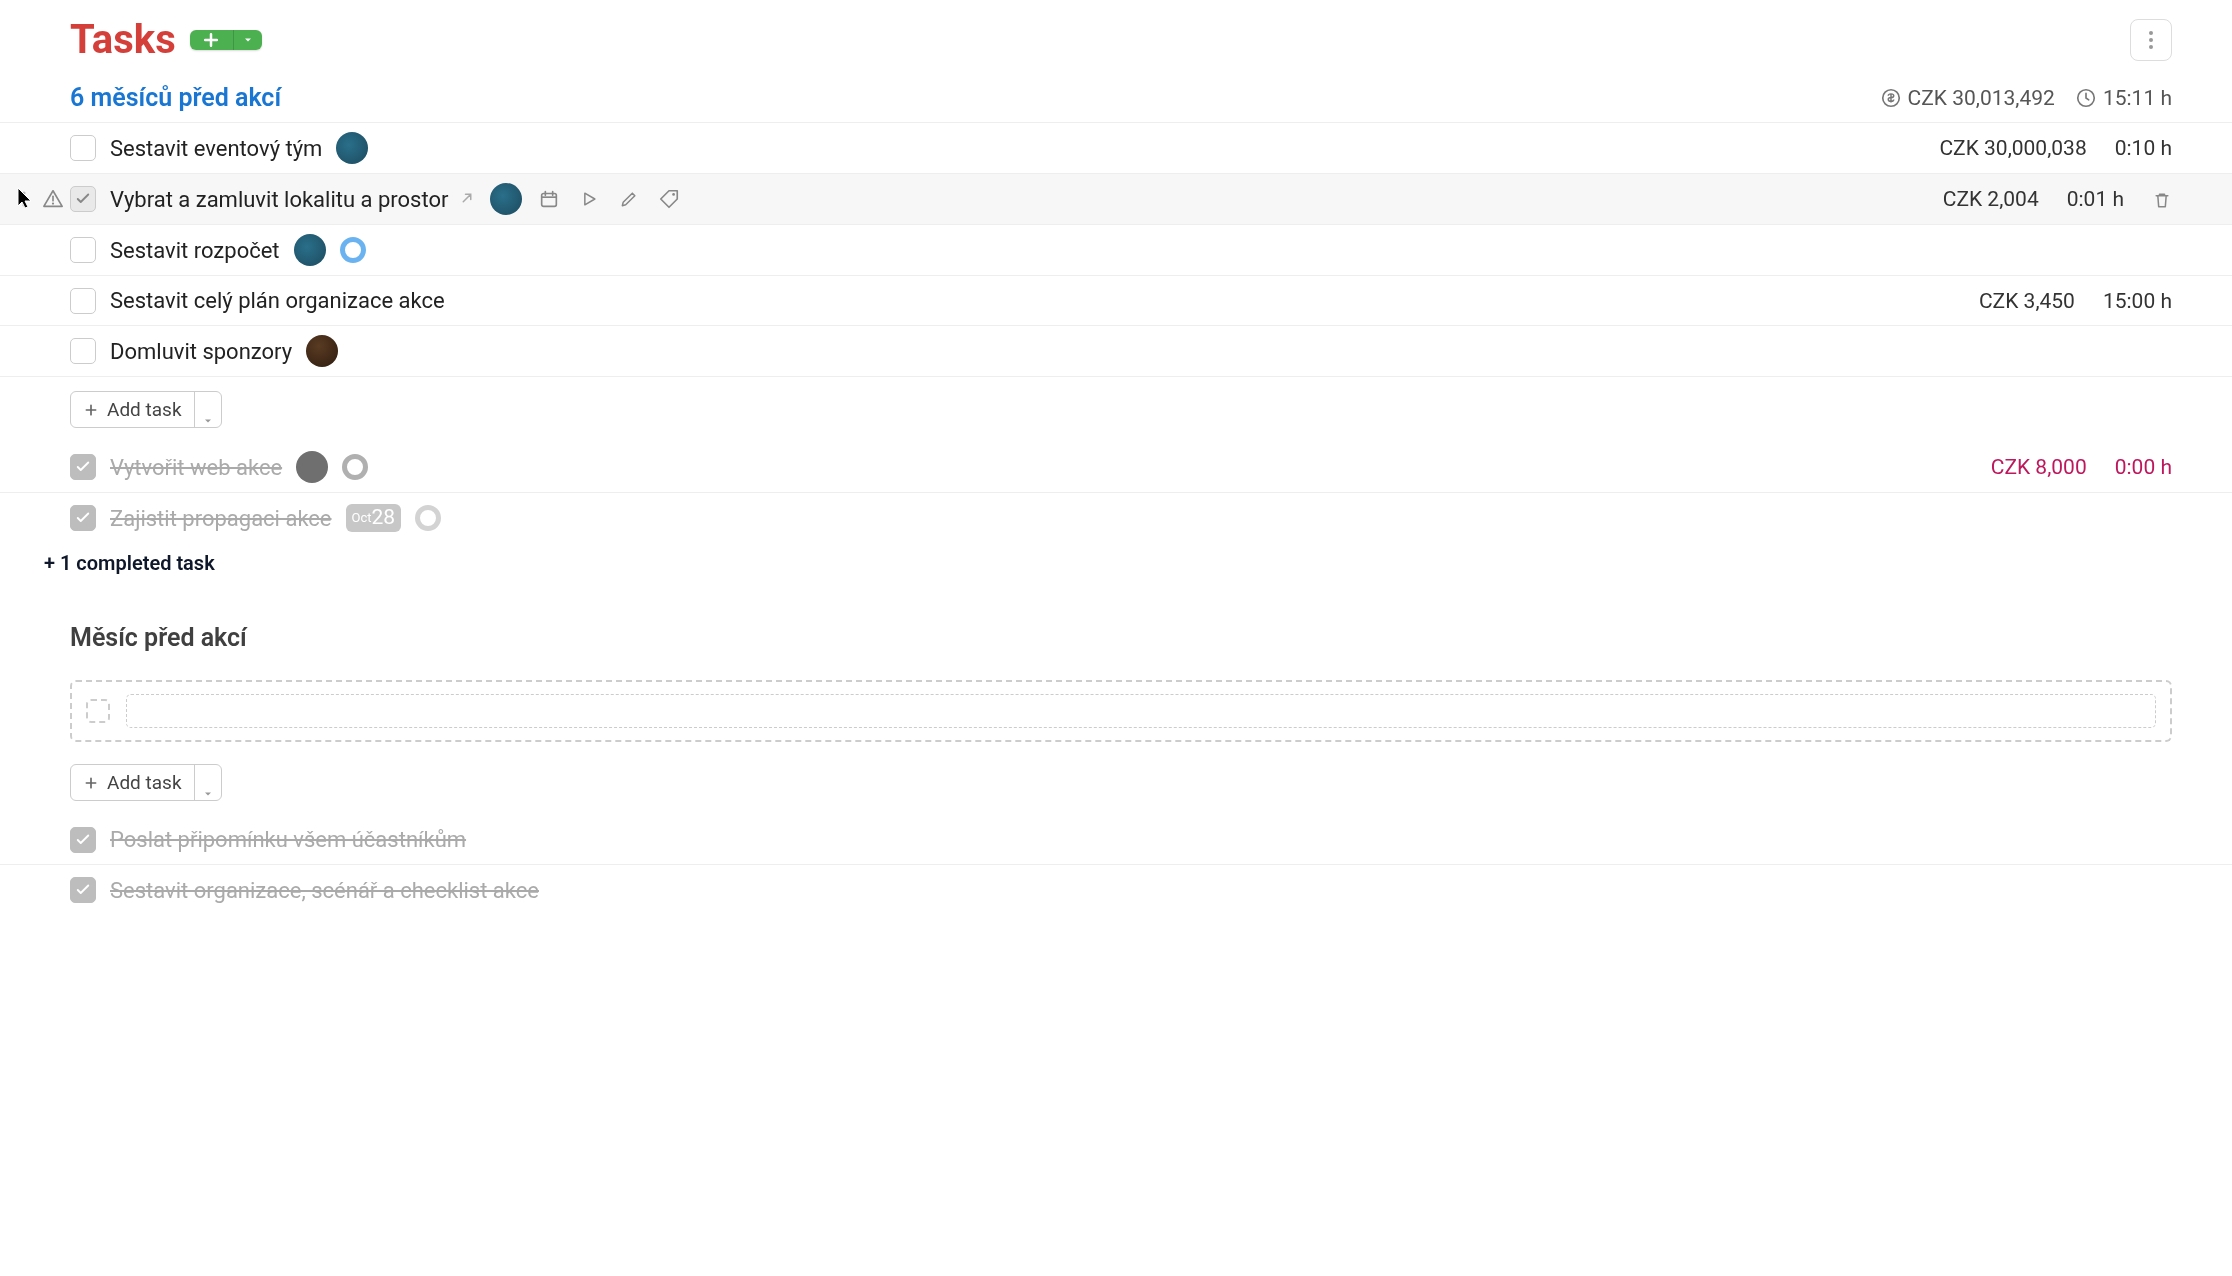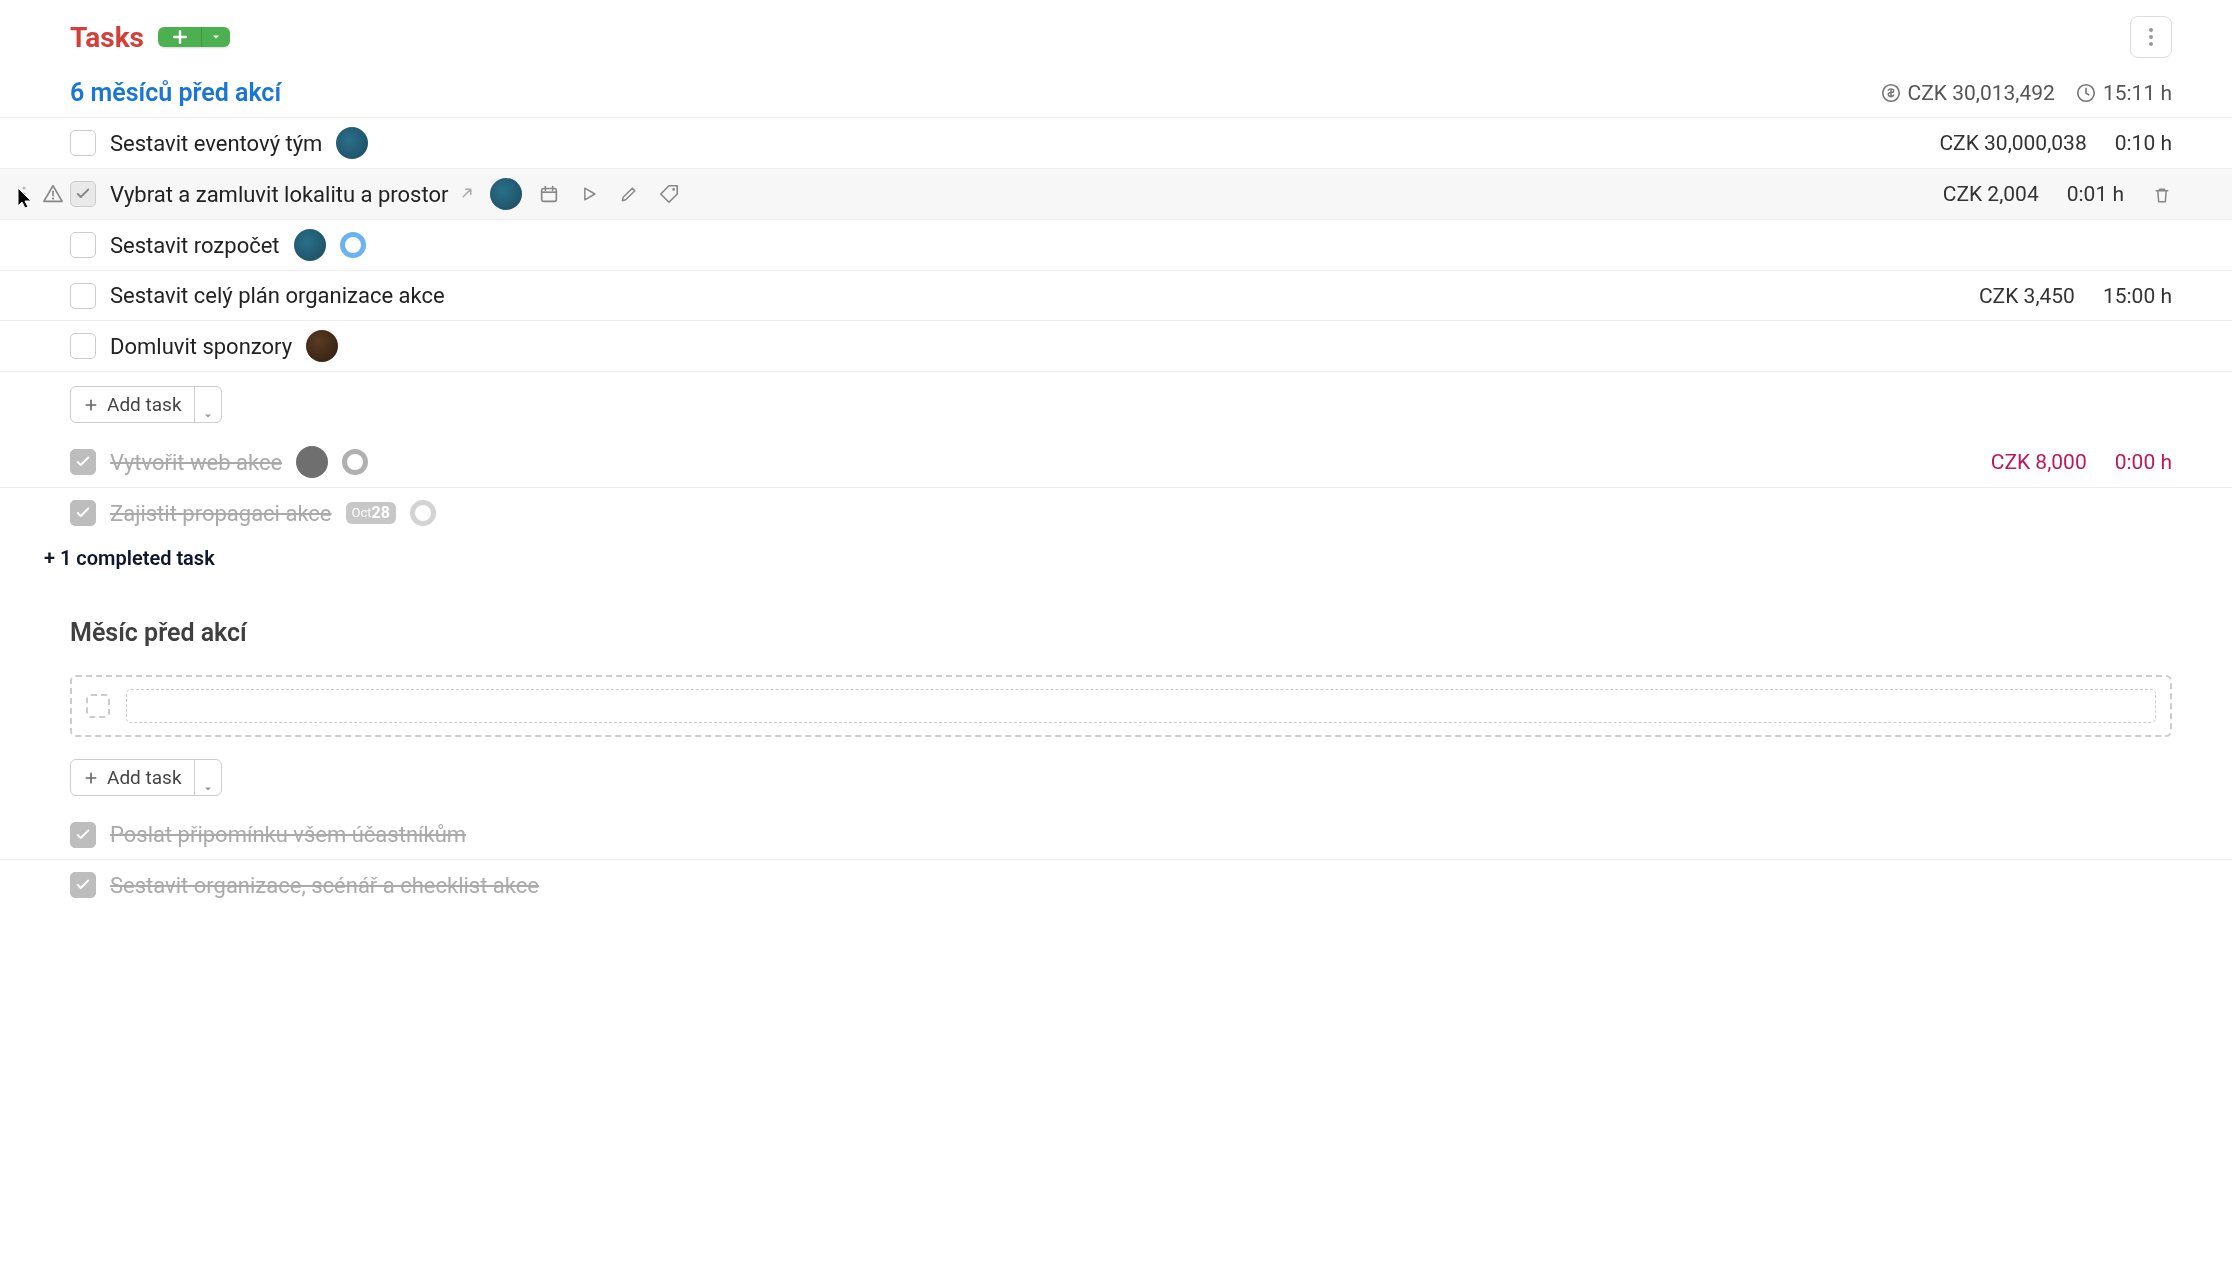--- a/index.html
+++ b/index.html
@@ -9,21 +9,21 @@
   color: #333;
   font-size: 21px;
 }
 .page { padding: 10px 0 40px 0; position: relative; }
 
 .header-row {
   display: flex; align-items: center; gap: 14px;
   padding: 6px 60px 0 70px;
   margin-bottom: 12px;
 }
-.tasks-title { font-size: 28px; font-weight: 700; color: #d43f3a; }
+.tasks-title { font-size: 40px; font-weight: 700; color: #d43f3a; }
 .add-main-btn {
   display: flex; align-items: stretch; border-radius: 6px; overflow: hidden;
   box-shadow: 0 1px 2px rgba(0,0,0,0.15);
 }
 .add-main-left {
   background: #4caf50; width: 44px; display:flex; align-items:center; justify-content:center;
   border-right: 1px solid rgba(0,0,0,0.15);
 }
 .add-main-right {
   background: #4caf50; width: 28px; display:flex; align-items:center; justify-content:center;
@@ -83,21 +83,21 @@
 }
 .ring.gray { border-color: #b0b0b0; }
 .ring.lightgray { border-color: #d3d3d3; }
 
 .date-badge {
   background:#c7c7c7; color:#fff; border-radius:6px; padding:2px 6px;
   display:flex; flex-direction:row; align-items:center; font-size:13px; line-height:1.1;
   flex-shrink:0;
 }
 .date-badge .month { font-size: 13px; }
-.date-badge .day { font-size: 16px; font-weight:700; }
+.date-badge .day { font-size: 21px; font-weight:400; }
 
 .row-actions {
   display:flex; align-items:center; gap: 14px; color:#777;
 }
 .row-actions .ic { width: 26px; height: 26px; display:flex; align-items:center; justify-content:center; cursor:pointer; }
 
 .row-spacer { flex: 1; }
 .row-right { display:flex; align-items:flex-end; gap: 28px; color:#333; }
 .row-right.dim { color:#be185d;gap:28px; }
 .trash { color:#888; cursor:pointer; }

